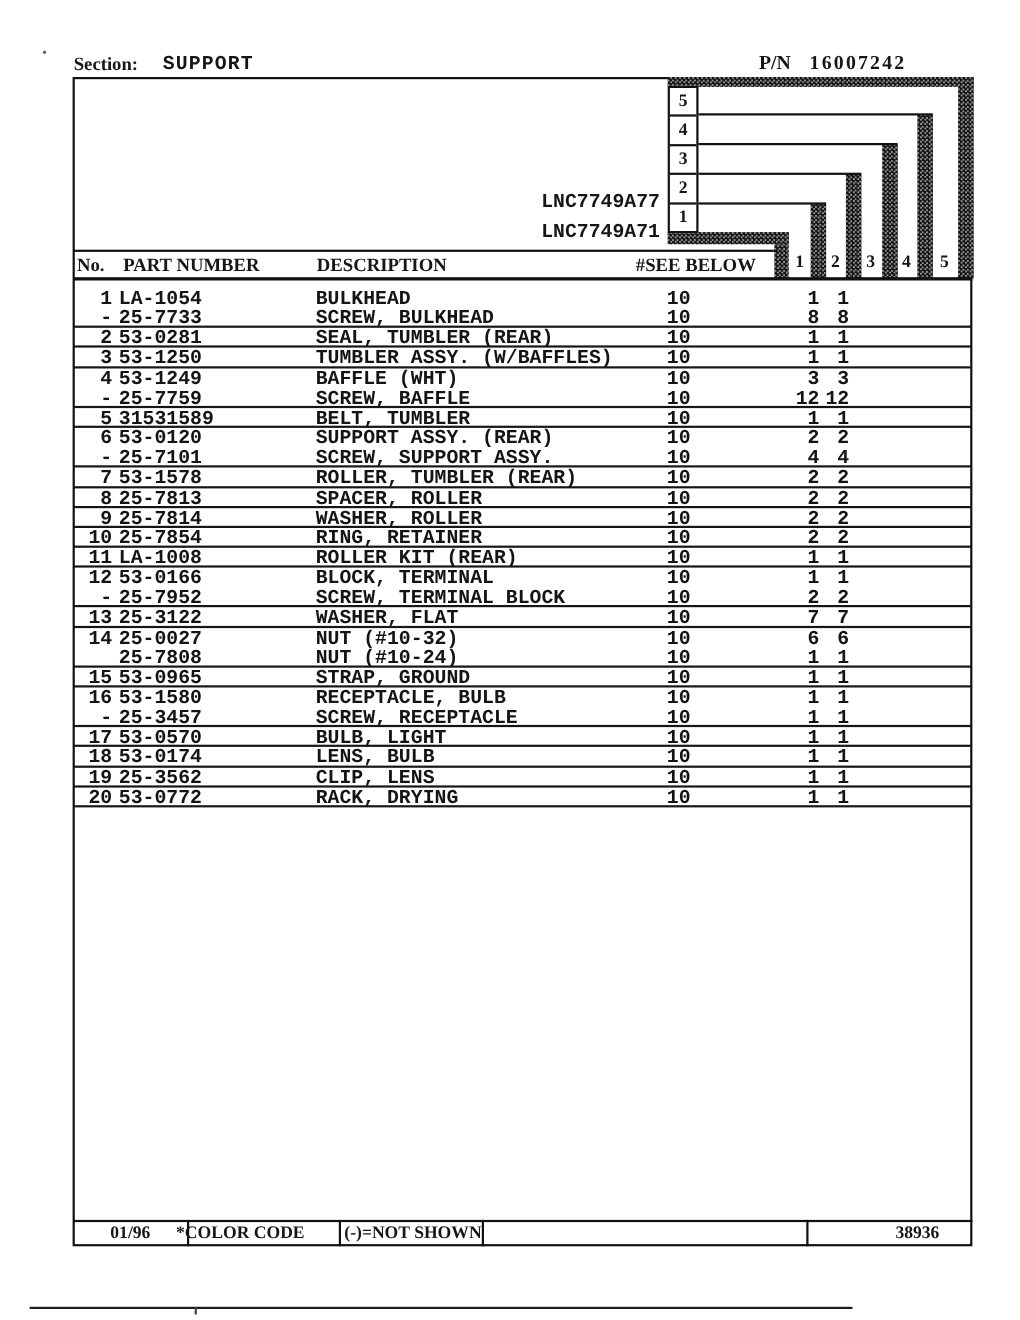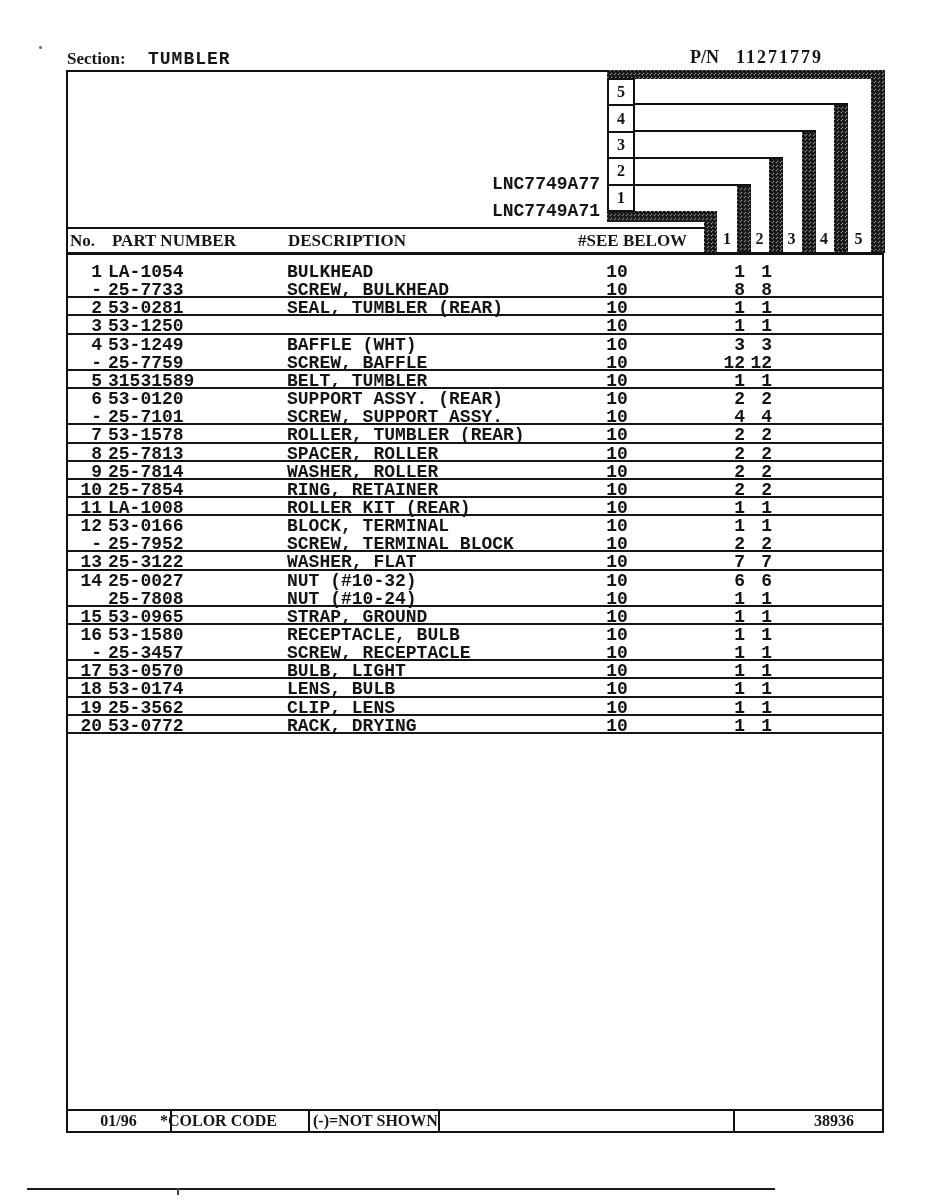--- a/index.html
+++ b/index.html
@@ -87,23 +87,23 @@
   .art-dot{left:39px;top:46px;width:3px;height:3px;background:#666;border-radius:50%;}
   .art-line{left:27px;top:1188px;width:748px;height:2px;background:#1c1c1c;}
   .art-tick{left:177px;top:1188px;width:2px;height:7px;background:#444;}
 </style>
 </head>
 <body>
 
 <div class="page">
 
   <span class="abs sec-label">Section:</span>
-  <span class="abs sec-value">TUMBLER</span>
+  <span class="abs sec-value">SUPPORT</span>
   <span class="abs pn-label">P/N</span>
-  <span class="abs pn-value">11271779</span>
+  <span class="abs pn-value">16007242</span>
 
   <div class="abs outer"></div>
 
   <div class="abs stip d-topband"></div>
   <div class="abs stip bar5"></div>
   <div class="abs stip bar4"></div>
   <div class="abs stip bar3"></div>
   <div class="abs stip bar2"></div>
   <div class="abs stip bar1"></div>
   <div class="abs stip bar0"></div>
@@ -161,20 +161,21 @@
         <span class="c-part">53-0281</span>
         <span class="c-desc">SEAL, TUMBLER (REAR)</span>
         <span class="c-series">10</span>
         <span class="c-q1">1</span>
         <span class="c-q2">1</span>
       </div>
       <div class="gsep" style="top: 314.45px;"></div>
       <div class="trow" style="top: 317.45px;">
         <span class="c-no">3</span>
         <span class="c-part">53-1250</span>
+        <span class="c-desc">TUMBLER ASSY. (W/BAFFLES)</span>
         <span class="c-series">10</span>
         <span class="c-q1">1</span>
         <span class="c-q2">1</span>
       </div>
       <div class="gsep" style="top: 332.6px;"></div>
       <div class="trow" style="top: 335.6px;">
         <span class="c-no">4</span>
         <span class="c-part">53-1249</span>
         <span class="c-desc">BAFFLE (WHT)</span>
         <span class="c-series">10</span>

